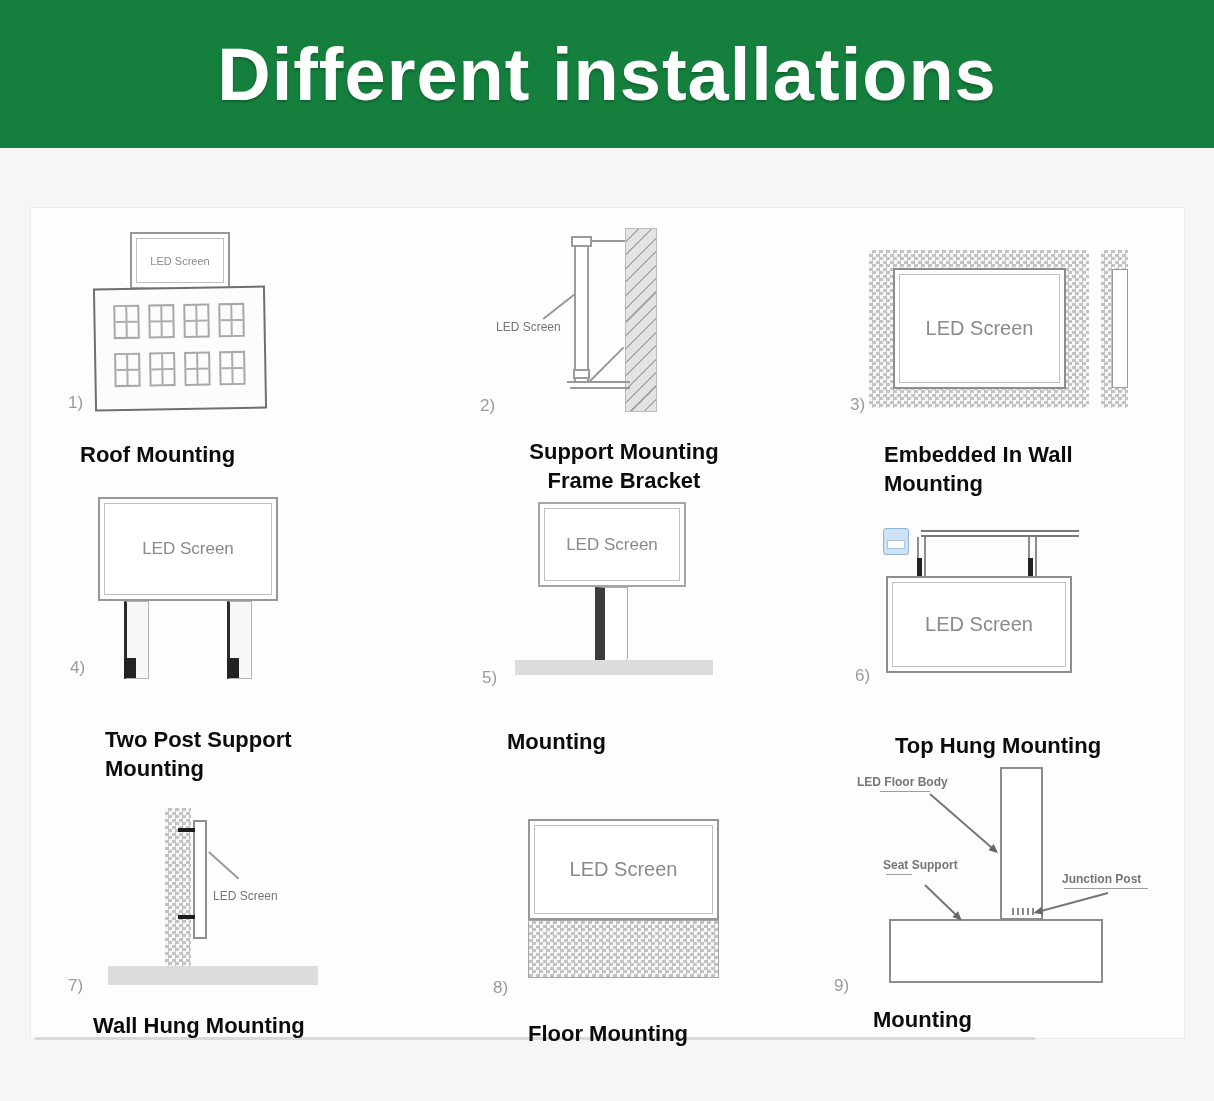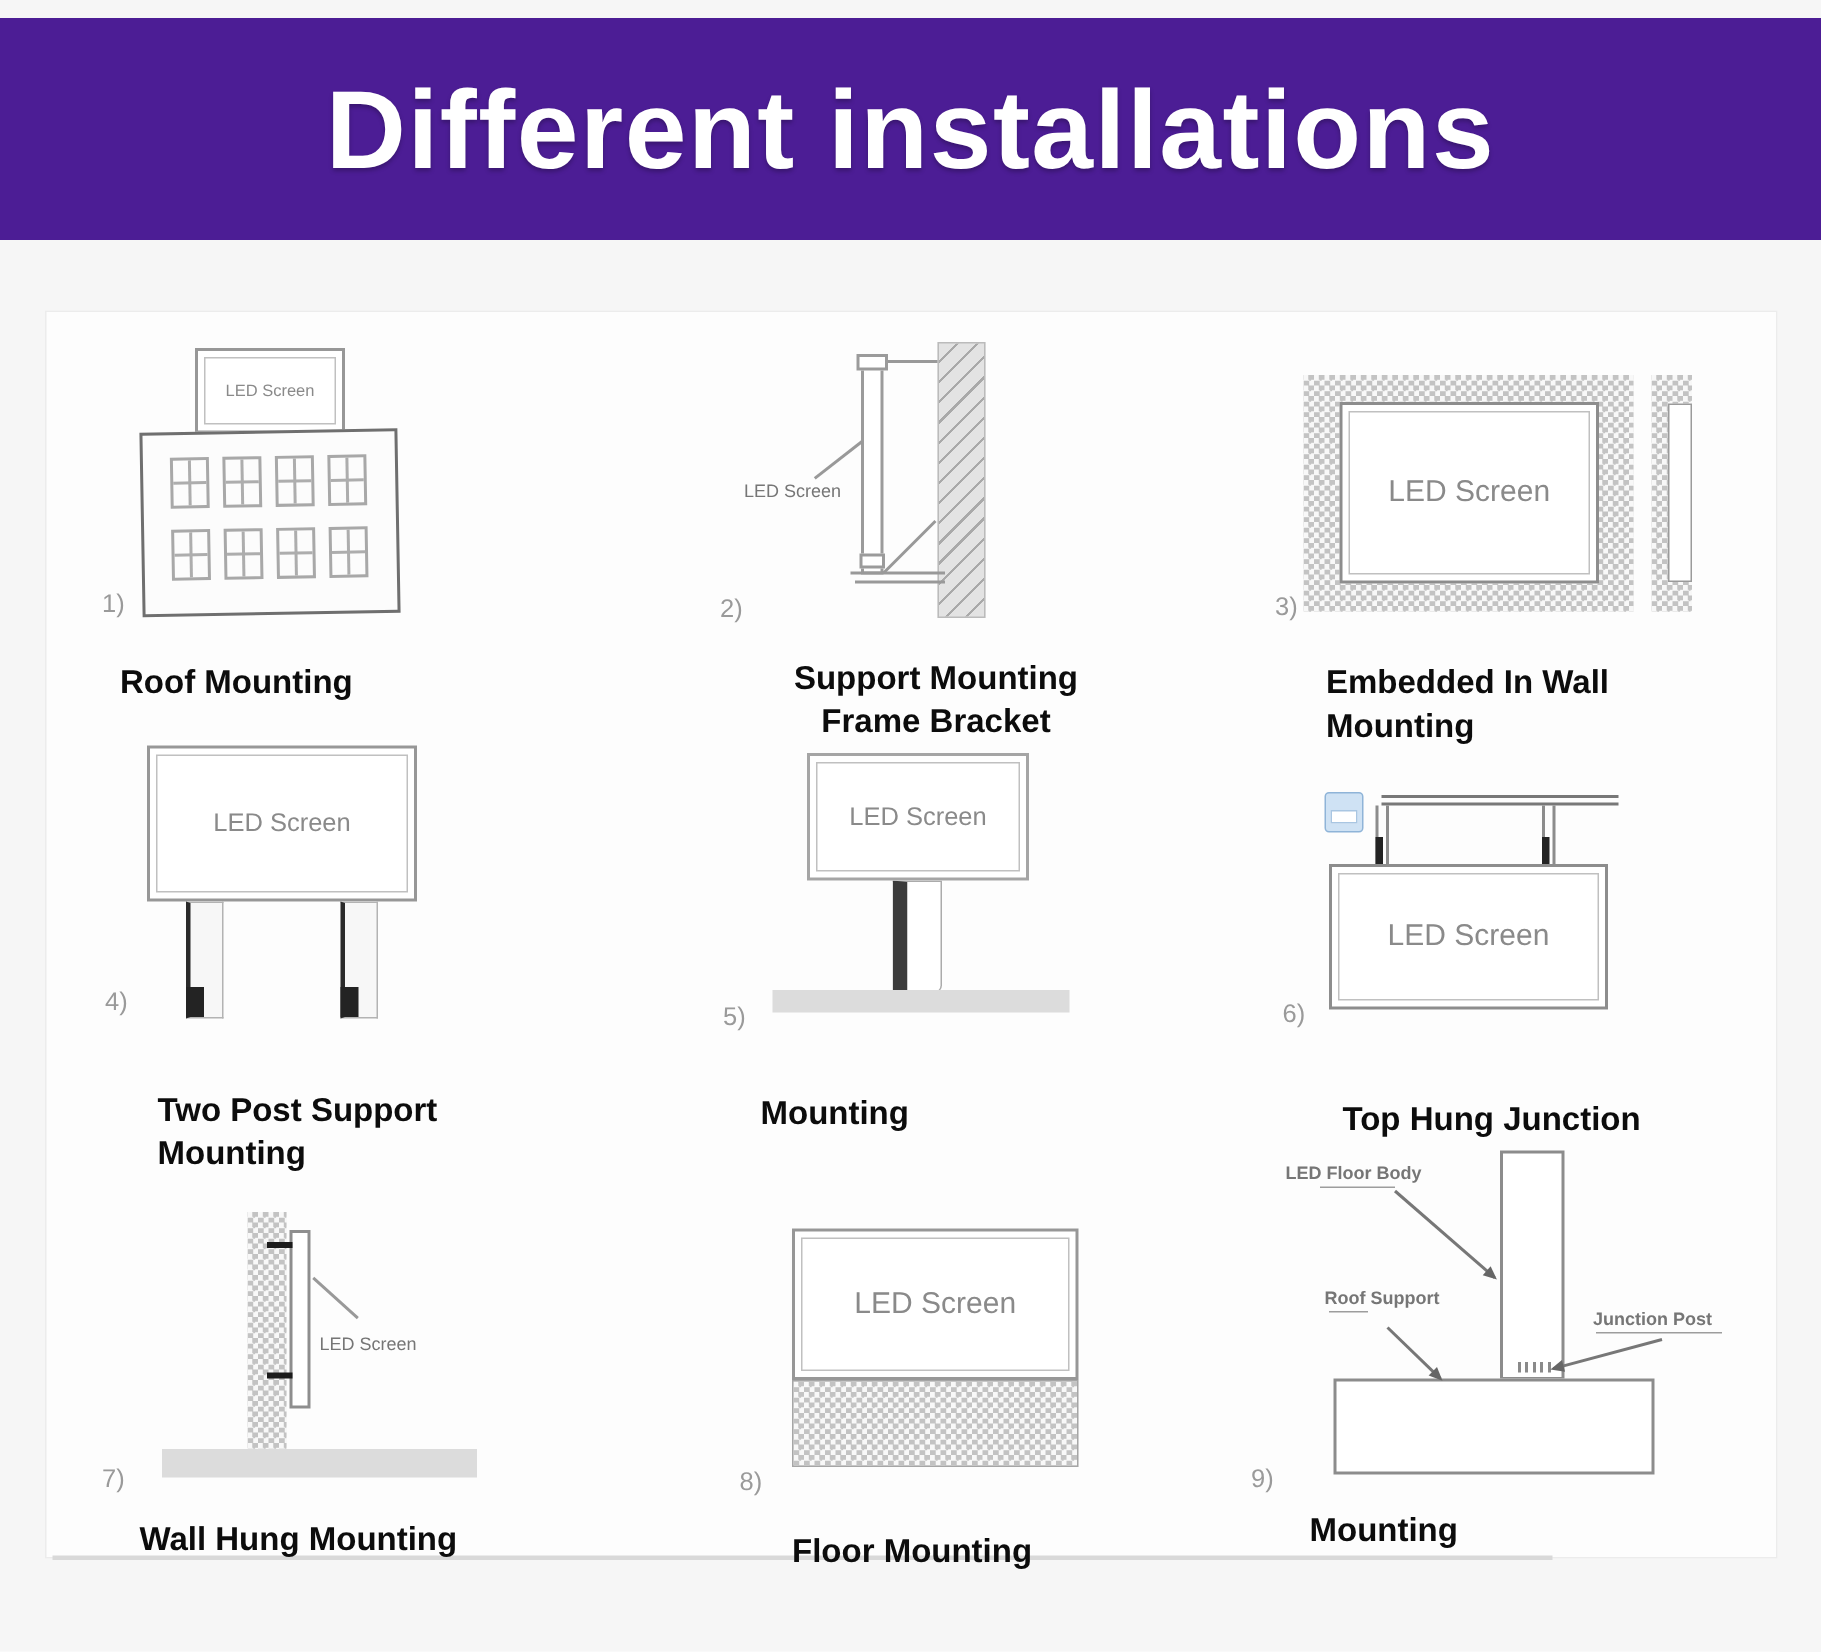--- a/index.html
+++ b/index.html
@@ -1,21 +1,21 @@
 <!DOCTYPE html>
 <html><head>
 <meta charset="utf-8">
 <style>
   * { margin:0; padding:0; box-sizing:border-box; }
   html,body { width:1214px; height:1101px; }
   body { font-family:"Liberation Sans", sans-serif; background:#f6f6f6; position:relative; overflow:hidden; }
   .abs { position:absolute; }
 
   
-  .header { position:absolute; left:0; top:12px; width:1214px; height:148px; background:#4c1d95; display:flex; align-items:center; justify-content:center; }
+  .header { position:absolute; left:0; top:0; width:1214px; height:148px; background:#15803d; display:flex; align-items:center; justify-content:center; }
   .header h1 { color:#fff; font-size:74px; font-weight:bold; letter-spacing:1px; text-shadow:0 2px 3px rgba(0,0,0,0.25); }
 
   
   .panel { position:absolute; left:30px; top:207px; width:1155px; height:832px; background:#fdfdfd; border:1px solid #ececec; }
   .footer-line { position:absolute; left:35px; top:1037px; width:1000px; height:3px; background:#d9d9d9; z-index:1; }
 
   
   .num { position:absolute; color:#9a9a9a; font-size:17px; z-index:2; }
   .cap { position:absolute; color:#0c0c0c; font-weight:bold; font-size:22px; line-height:29px; z-index:3; }
   .slabel { color:#8a8a8a; }
@@ -158,21 +158,21 @@
   <div class="abs" style="left:917px; top:558px; width:5px; height:19px; background:#232323;"></div>
   <div class="abs" style="left:1028px; top:537px; width:9px; height:40px; border-left:2px solid #8c8c8c; border-right:2px solid #8c8c8c;"></div>
   <div class="abs" style="left:1028px; top:558px; width:5px; height:19px; background:#232323;"></div>
   <div class="frame" style="left:886px; top:576px; width:186px; height:97px; border-color:#8d8d8d;">
     <div class="inner">
         <span class="slabel" style="font-size:20px;">LED Screen</span>
       </div>
   </div>
   <span class="num" style="left:855px; top:666px;">6)</span>
   <div class="cap" style="left:895px; top:731px;">
-    <div>Top Hung Junction</div>
+    <div>Top Hung Mounting</div>
   </div>
 </div>
 
 <div>
   <div class="abs checker" style="left:165px; top:808px; width:26px; height:160px;"></div>
   <div class="abs" style="left:193px; top:820px; width:14px; height:119px; border:2px solid #8e8e8e; background:#fff;"></div>
   <div class="abs" style="left:178px; top:828px; width:17px; height:4px; background:#1c1c1c;"></div>
   <div class="abs" style="left:178px; top:915px; width:17px; height:4px; background:#1c1c1c;"></div>
   <div class="dline" style="left:209px; top:851px; width:40px; height:1.5px; transform:rotate(42deg);"></div>
   <span class="ann" style="left:213px; top:889px; font-weight:normal;">LED Screen</span>
@@ -198,21 +198,21 @@
 
 <div>
   <div class="abs" style="left:1000px; top:767px; width:43px; height:153px; border:2px solid #8c8c8c; background:#fff;"></div>
   <div class="abs" style="left:889px; top:919px; width:214px; height:64px; border:2px solid #8c8c8c; background:#fff;"></div>
   <div class="abs" style="left:1012px; top:908px; width:24px; height:7px; background:repeating-linear-gradient(90deg,#8a8a8a 0 2px, transparent 2px 5px);"></div>
 
   <span class="ann" style="left:857px; top:775px;">LED Floor Body</span>
   <div class="uline" style="left:880px; top:791px; width:50px;"></div>
   <div class="dline arrow" style="left:930px; top:793px; width:88px; transform:rotate(41deg);"></div>
 
-  <span class="ann" style="left:883px; top:858px;">Roof Support</span>
+  <span class="ann" style="left:883px; top:858px;">Seat Support</span>
   <div class="uline" style="left:886px; top:874px; width:26px;"></div>
   <div class="dline arrow" style="left:925px; top:884px; width:49px; transform:rotate(44deg);"></div>
 
   <span class="ann" style="left:1062px; top:872px;">Junction Post</span>
   <div class="uline" style="left:1064px; top:888px; width:84px;"></div>
   <div class="dline arrow" style="left:1108px; top:892px; width:75px; transform:rotate(165deg);"></div>
 
   <span class="num" style="left:834px; top:976px;">9)</span>
   <div class="cap" style="left:873px; top:1005px;">
     <div>Mounting</div>

